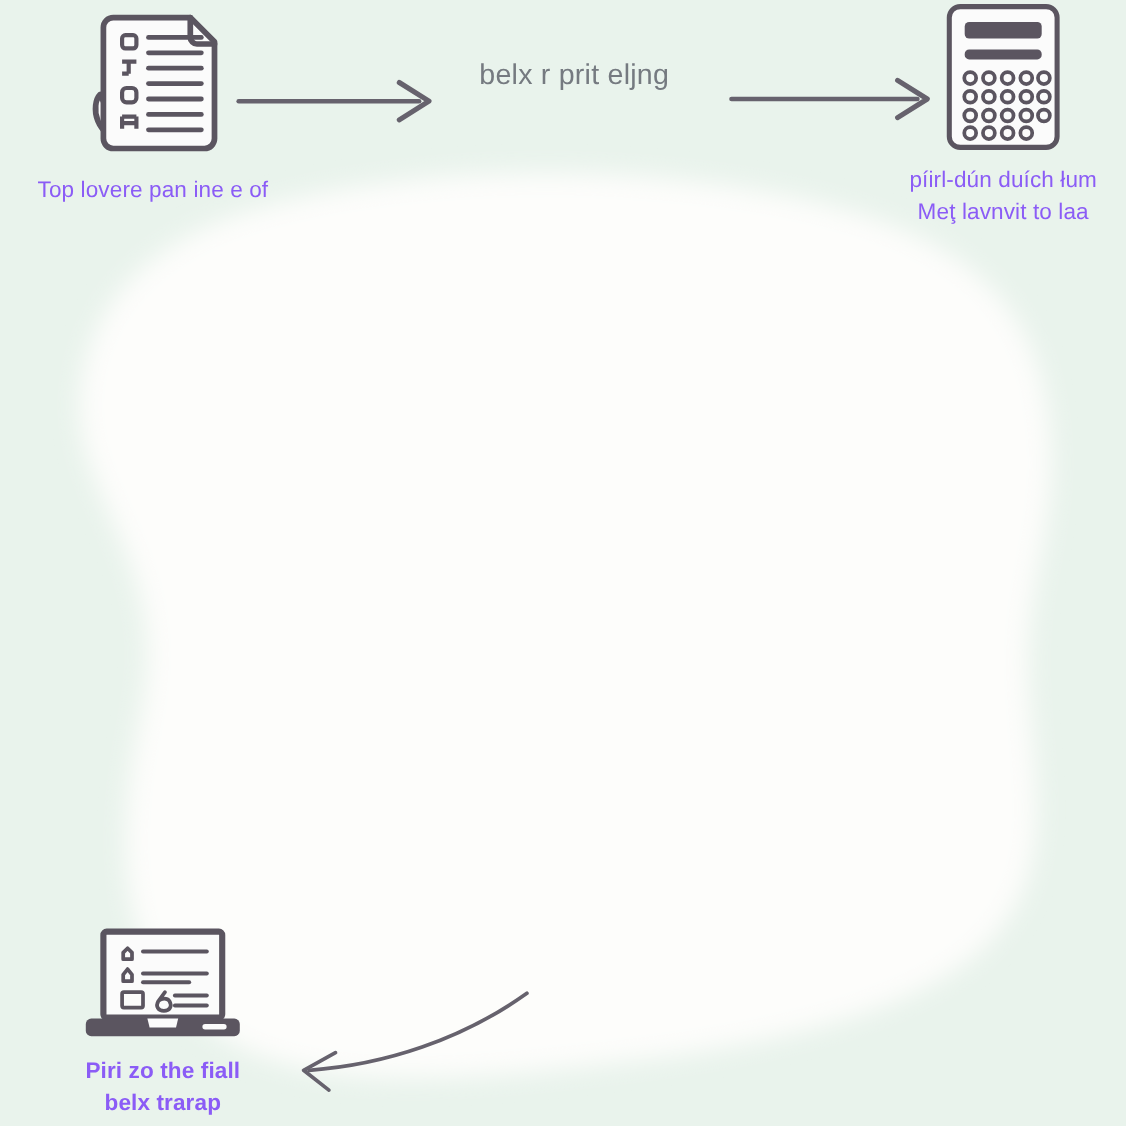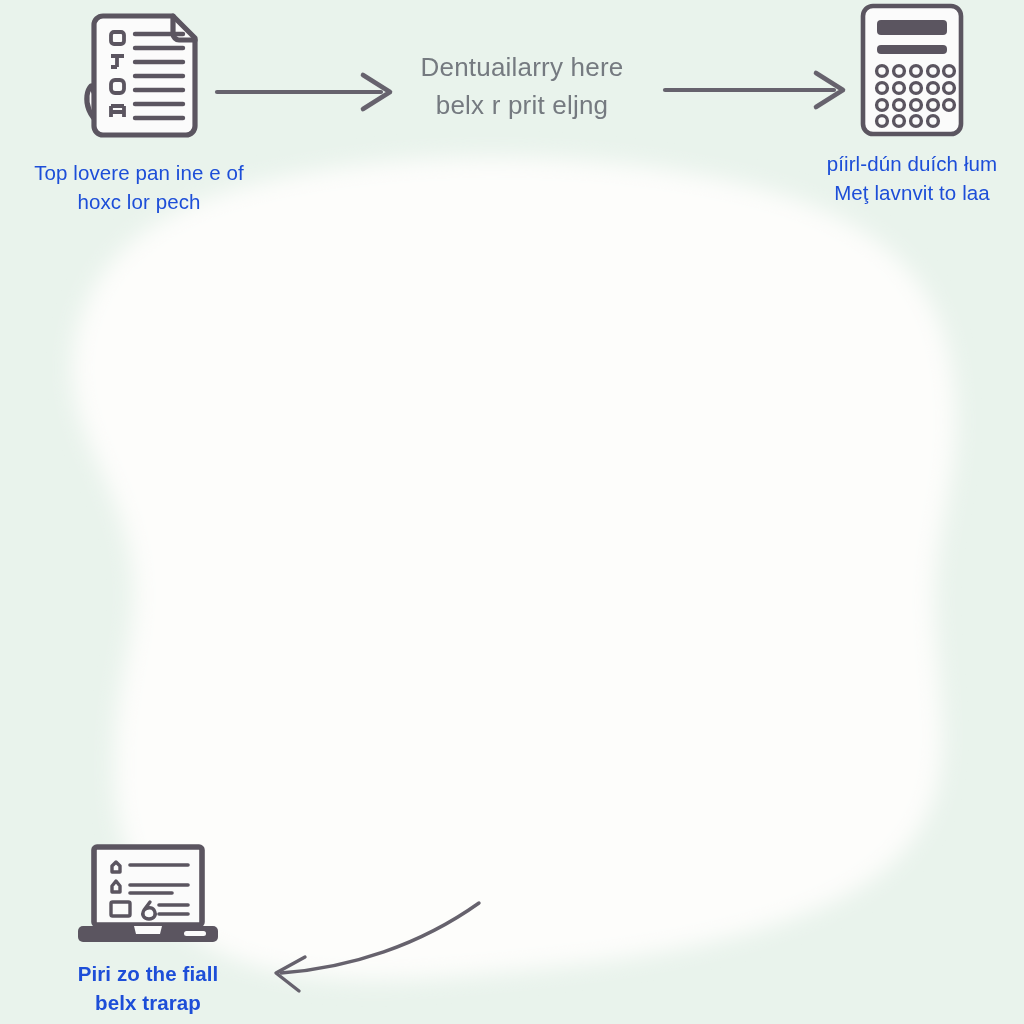--- a/index.html
+++ b/index.html
@@ -30,21 +30,21 @@
     flex-direction: column;
     align-items: center;
   }
   .node-icon {
     display: block;
     line-height: 0;
   }
   .node-caption {
     margin-top: 9px;
     text-align: center;
-    color: #1d4ed8;
+    color: #8b5cf6;
     font-size: 20.5px;
     line-height: 1.42;
     letter-spacing: 0.1px;
     white-space: nowrap;
   }
   
   #node-document   { left: 8px;   top: 4px;   width: 262px; }
   #node-calculator { left: 800px; top: 0px;   width: 224px; }
   #node-laptop     { left: 22px;  top: 840px; width: 252px; font-weight: bold; }
 
@@ -105,21 +105,20 @@
       <polyline points="816,73 843,90 816,107" fill="none" stroke="#66626d" stroke-width="4.6" stroke-linecap="round" stroke-linejoin="round"></polyline>
     </g>
 
     <g>
       <path d="M479,903 C420,945 350,968 281,973" fill="none" stroke="#66626d" stroke-width="3.4" stroke-linecap="round"></path>
       <path d="M305,957 L276,973 L299,991" fill="none" stroke="#66626d" stroke-width="3.4" stroke-linecap="round" stroke-linejoin="round"></path>
     </g>
   </svg>
 
   <div id="center-heading">
-    <div>Dentuailarry here</div>
     <div>belx r prit eljng</div>
   </div>
 
   <div class="node" id="node-document">
     <span class="node-icon">
       <svg width="140" height="145" viewBox="0 0 140 145" xmlns="http://www.w3.org/2000/svg">
 
         <path d="M22,82 C18,86 16,96 20,106 C24,116 34,124 46,126
                  C58,128 70,124 74,116 L74,96 L44,96 L42,78
                  C40,70 30,72 28,78 L26,90 Z" fill="#fbfbfb" stroke="#5b5560" stroke-width="5.2" stroke-linejoin="round" stroke-linecap="round"></path>
@@ -142,21 +141,20 @@
           <line x1="66" y1="58" x2="114" y2="58"></line>
           <line x1="66" y1="72" x2="114" y2="72"></line>
           <line x1="66" y1="86" x2="114" y2="86"></line>
           <line x1="66" y1="100" x2="114" y2="100"></line>
           <line x1="66" y1="114" x2="114" y2="114"></line>
         </g>
       </svg>
     </span>
     <div class="node-caption">
       <div>Top lovere pan ine e of</div>
-      <div>hoxc lor pech</div>
     </div>
   </div>
 
   <div class="node" id="node-calculator">
     <span class="node-icon">
       <svg width="118" height="140" viewBox="0 0 118 140" xmlns="http://www.w3.org/2000/svg">
         <rect x="10" y="6" width="98" height="128" rx="10" fill="#fbfbfb" stroke="#5b5560" stroke-width="4.6"></rect>
 
         <rect x="24" y="20" width="70" height="15" rx="4" fill="#5b5560"></rect>
 

